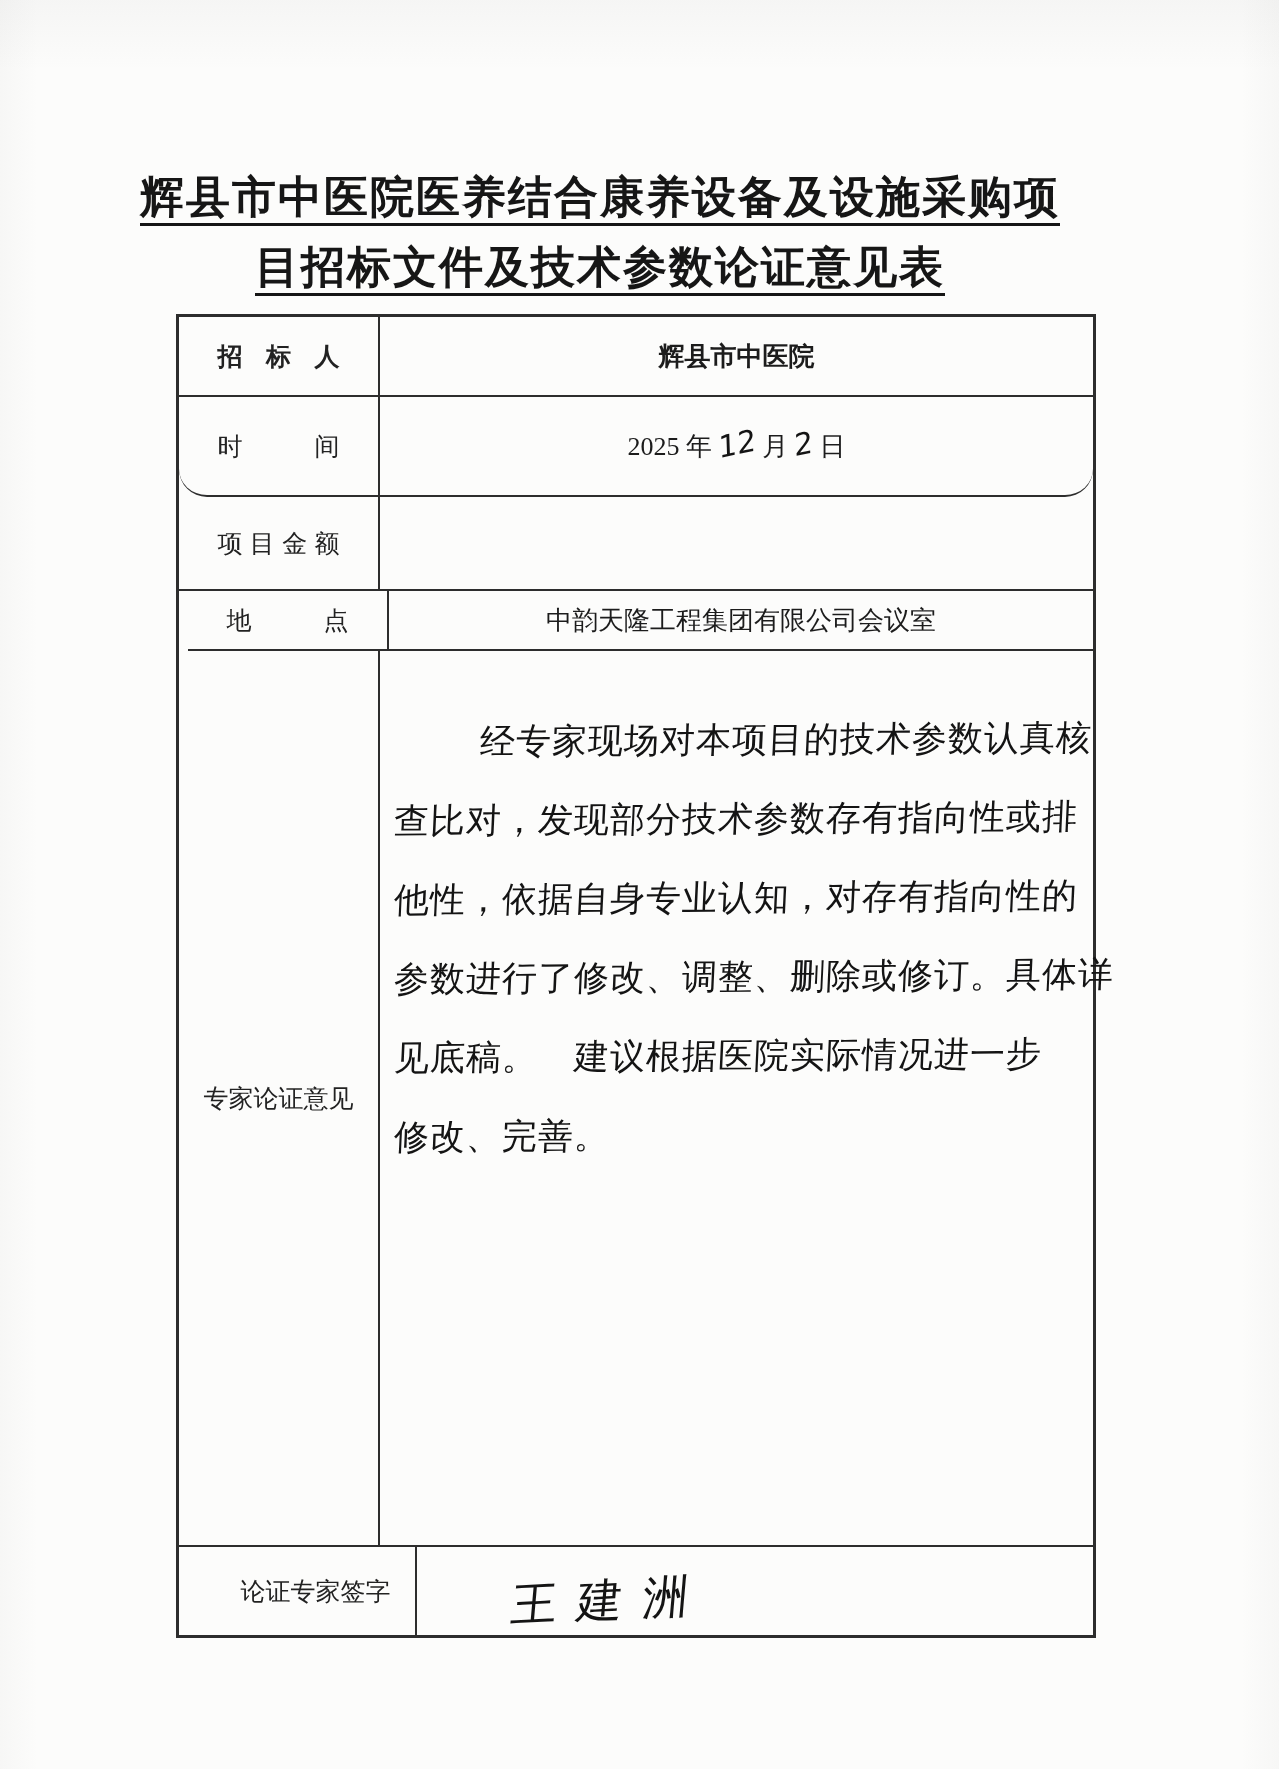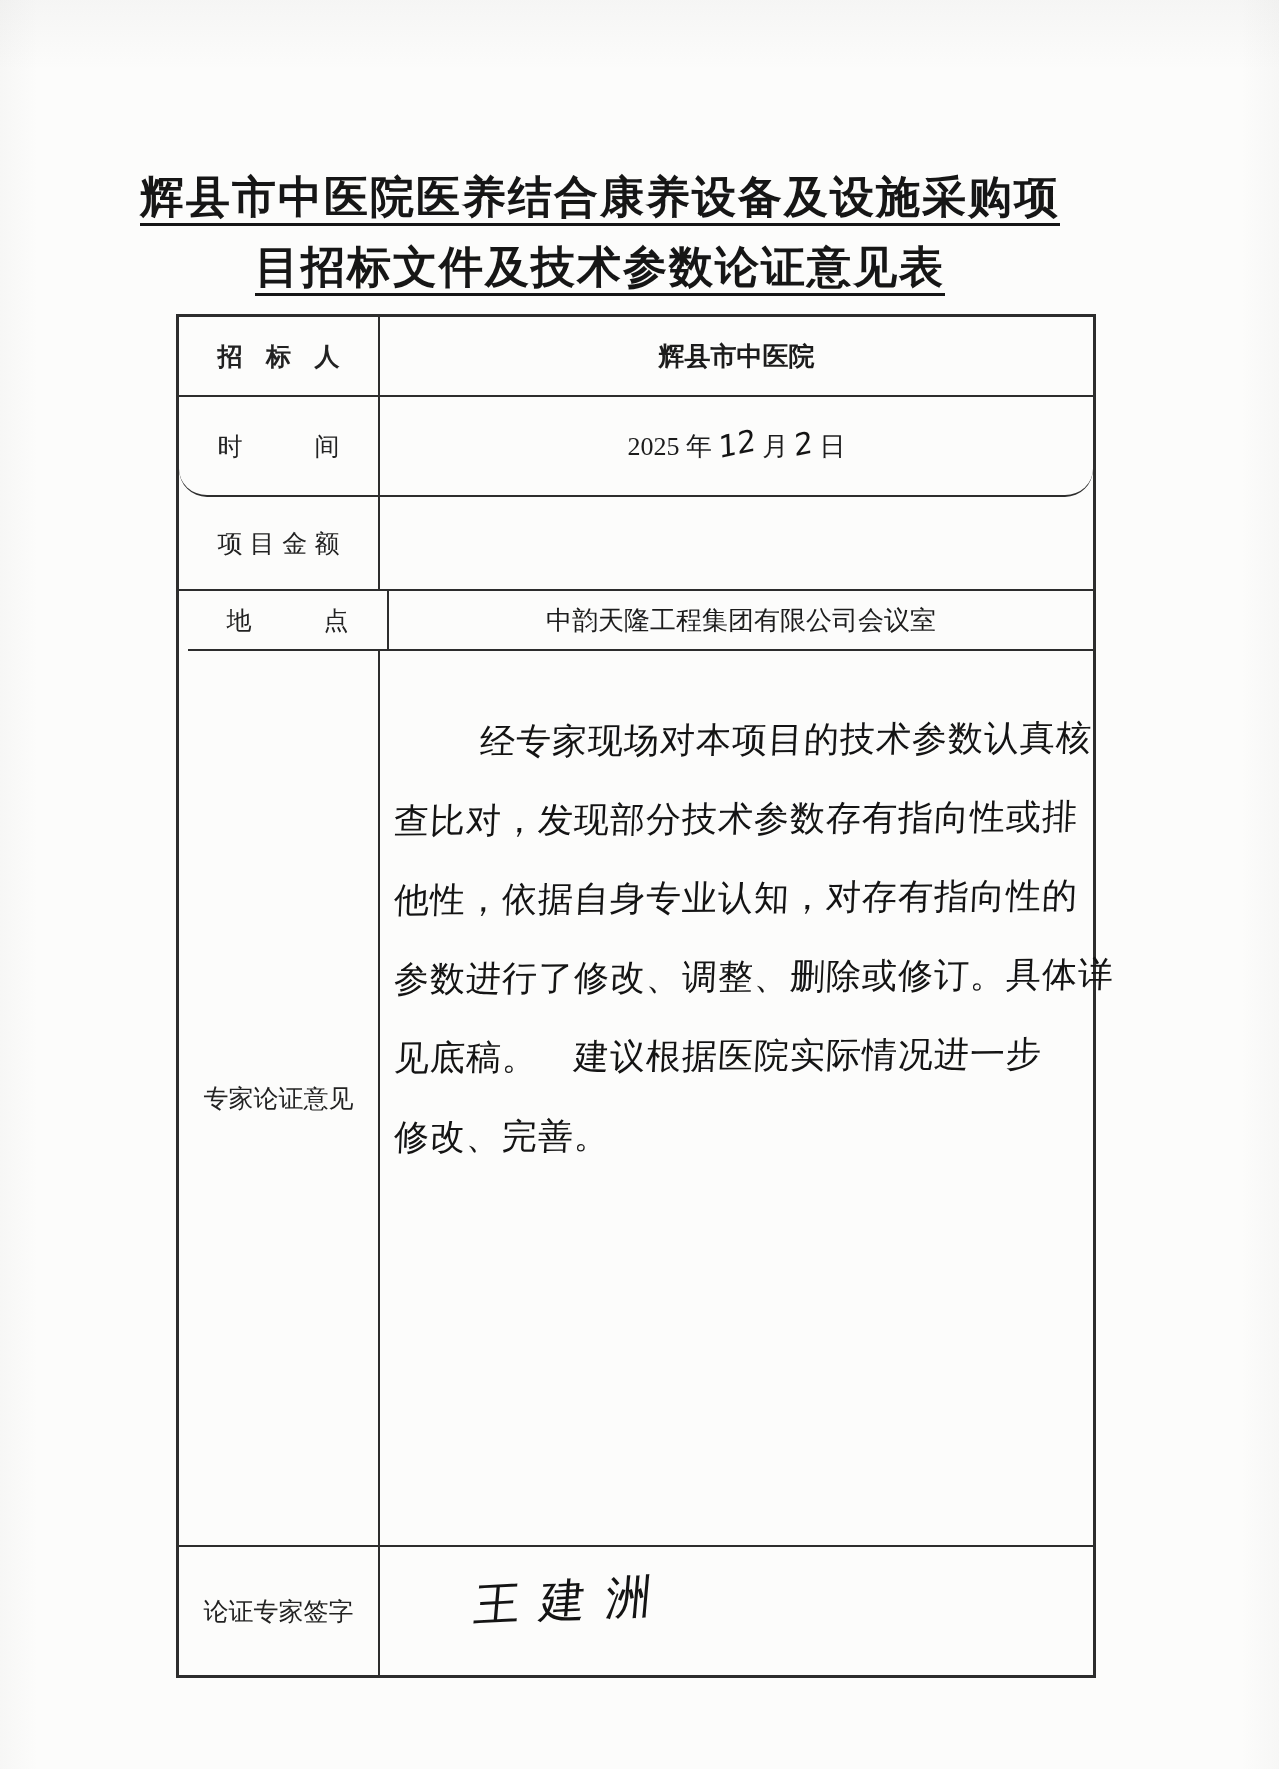--- a/index.html
+++ b/index.html
@@ -57,21 +57,21 @@
     display:inline-block;
     width:122px;
     text-align:justify;
     text-align-last:justify;
   }
   .r-bidder{height:80px;font-weight:bold;}
   .r-time{height:100px;border-radius:28px;}
   .r-amount{height:94px;}
   .r-place{height:60px;margin-left:9px;}
   .r-opinion{height:896px;}
-  .r-sign{height:128px;}
+  .r-sign{height:88px;margin-left:37px;}
 
   .r-opinion .cell-value{
     display:block;
     padding:52px 14px 0 14px;
     text-align:left;
   }
   .hand{
     font-family:"DejaVu Sans", sans-serif;
     color:#141414;
   }

